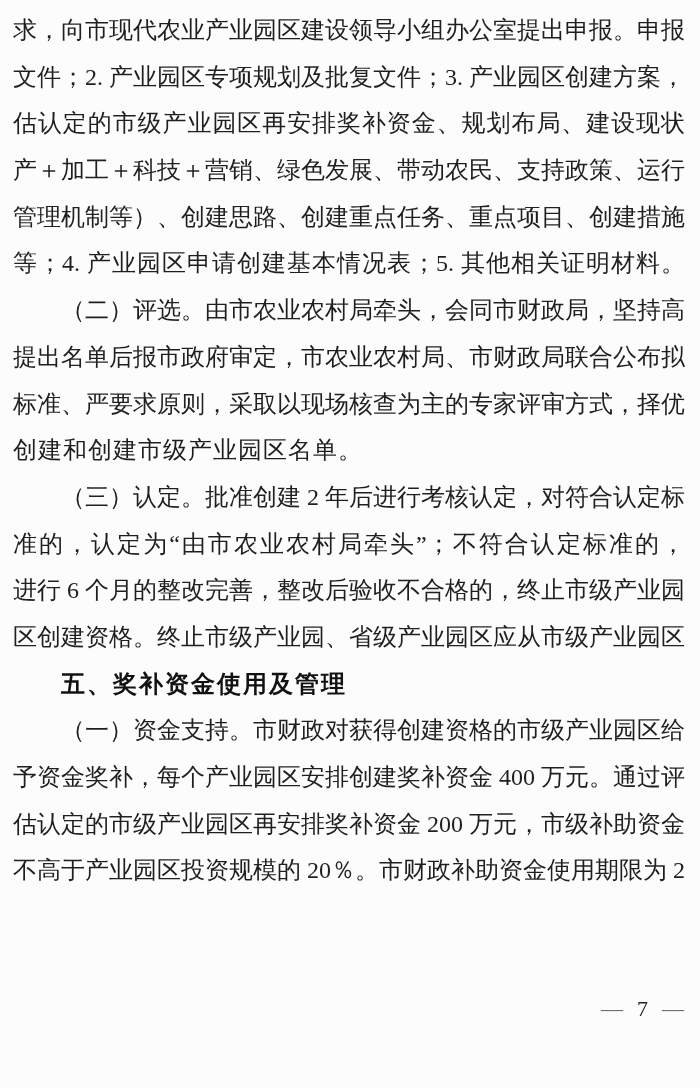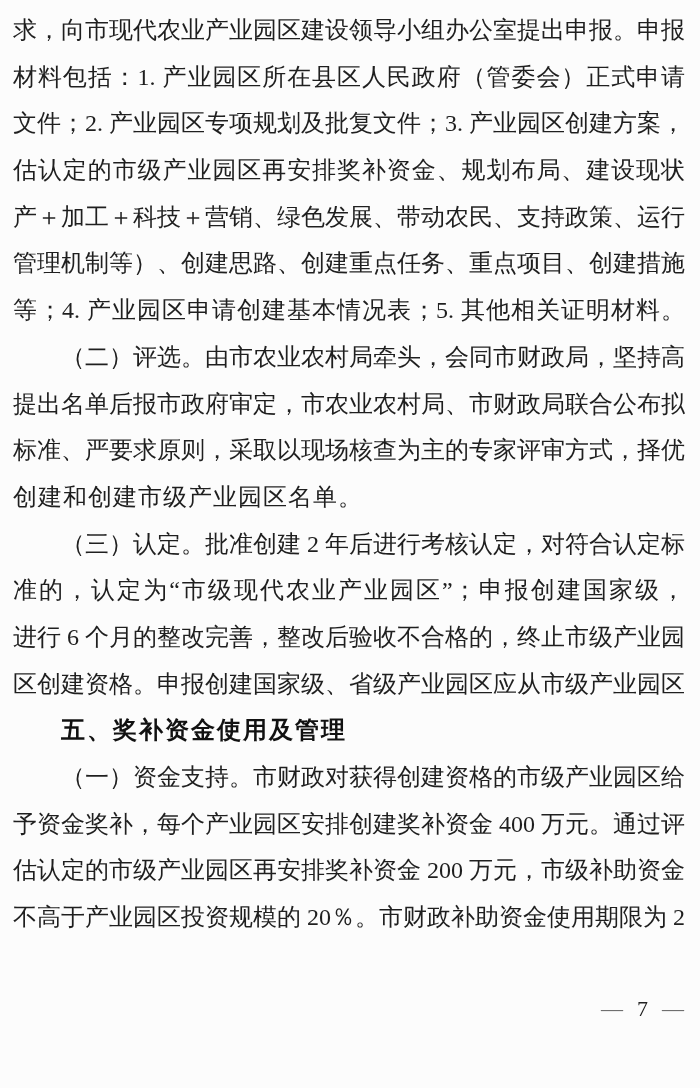--- a/index.html
+++ b/index.html
@@ -59,34 +59,33 @@
   .footer .pagenum {
     margin: 0 14px;
     color: #222222;
   }
 </style>
 </head>
 <body>
 
 <div class="doc">
   <div class="line">求，向市现代农业产业园区建设领导小组办公室提出申报。申报</div>
-  <div class="line">材料包括：1. 产业园区所在县区人民政府（管委会）正式申请</div>
   <div class="line">文件；2. 产业园区专项规划及批复文件；3. 产业园区创建方案，</div>
   <div class="line">估认定的市级产业园区再安排奖补资金、规划布局、建设现状（生</div>
   <div class="line">产＋加工＋科技＋营销、绿色发展、带动农民、支持政策、运行</div>
   <div class="line">管理机制等）、创建思路、创建重点任务、重点项目、创建措施</div>
   <div class="line">等；4. 产业园区申请创建基本情况表；5. 其他相关证明材料。</div>
   <div class="line indent">（二）评选。由市农业农村局牵头，会同市财政局，坚持高</div>
   <div class="line">提出名单后报市政府审定，市农业农村局、市财政局联合公布拟</div>
   <div class="line">标准、严要求原则，采取以现场核查为主的专家评审方式，择优</div>
   <div class="line short">创建和创建市级产业园区名单。</div>
   <div class="line indent">（三）认定。批准创建 2 年后进行考核认定，对符合认定标</div>
-  <div class="line">准的，认定为“市级现代农业产业园区”；申报创建国家级，</div>
+  <div class="line">准的，认定为“由市农业农村局牵头”；不符合认定标准的，</div>
   <div class="line">进行 6 个月的整改完善，整改后验收不合格的，终止市级产业园</div>
-  <div class="line">区创建资格。申报创建国家级、省级产业园区应从市级产业园区</div>
+  <div class="line">区创建资格。终止市级产业园、省级产业园区应从市级产业园区</div>
   <div class="line heading">五、奖补资金使用及管理</div>
   <div class="line indent">（一）资金支持。市财政对获得创建资格的市级产业园区给</div>
   <div class="line">予资金奖补，每个产业园区安排创建奖补资金 400 万元。通过评</div>
   <div class="line">估认定的市级产业园区再安排奖补资金 200 万元，市级补助资金</div>
   <div class="line">不高于产业园区投资规模的 20％。市财政补助资金使用期限为 2</div>
 
   <div class="footer">
     <span class="dash">—</span><span class="pagenum">7</span><span class="dash">—</span>
   </div>
 </div>

